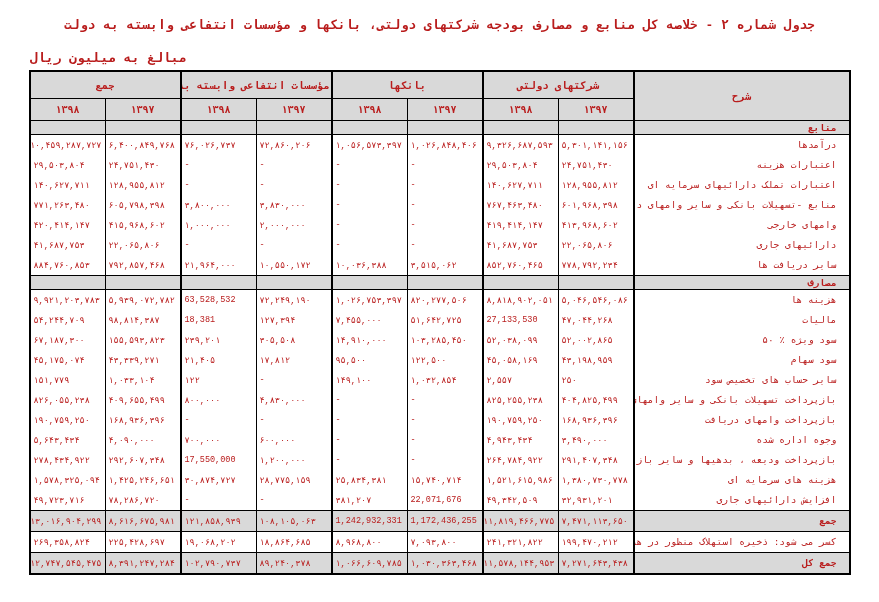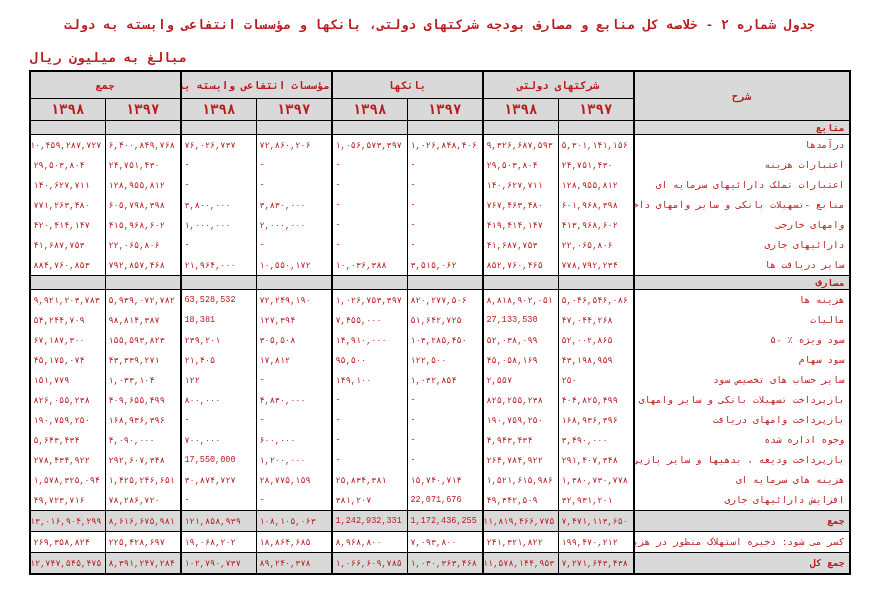--- a/index.html
+++ b/index.html
@@ -15,23 +15,23 @@
     text-align:left; font-size:13px; margin:17px 30px 4px 30px; font-weight:bold;
   }
   table.budget {
     border-collapse:collapse; table-layout:fixed;
     width:822px; margin:0 auto; border:2px solid #000;
   }
   col.c-desc { width:216px; }
   th, td { border:1px solid #000; overflow:hidden; white-space:nowrap; }
   thead th { background:#d9d9d9; font-weight:bold; }
   .group-row th { height:24px; font-size:10.5px; }
-  .year-row th { height:19px; font-size:14px; }
+  .year-row th { height:19px; font-size:10px; }
   .gs { border-left-width:1px; border-right:2px solid #000; }
-  td.desc { text-align:right; font-size:9.5px; padding:0 4px; }
+  td.desc { text-align:right; font-size:9.5px; padding:0 12px; }
   td.val  { text-align:left; font-size:8.5px; padding:0 3px; direction:rtl; }
   tr.data td { border-top:none; border-bottom:none; height:20px; }
   tr.section td, tr.total td {
     background:#d9d9d9; border-top:1px solid #000; border-bottom:1px solid #000;
   }
   tr.section td { height:13px; font-weight:bold; }
   tr.total td.desc { font-weight:bold; }
   tr.total td { height:20px; }
 </style>
 </head>

